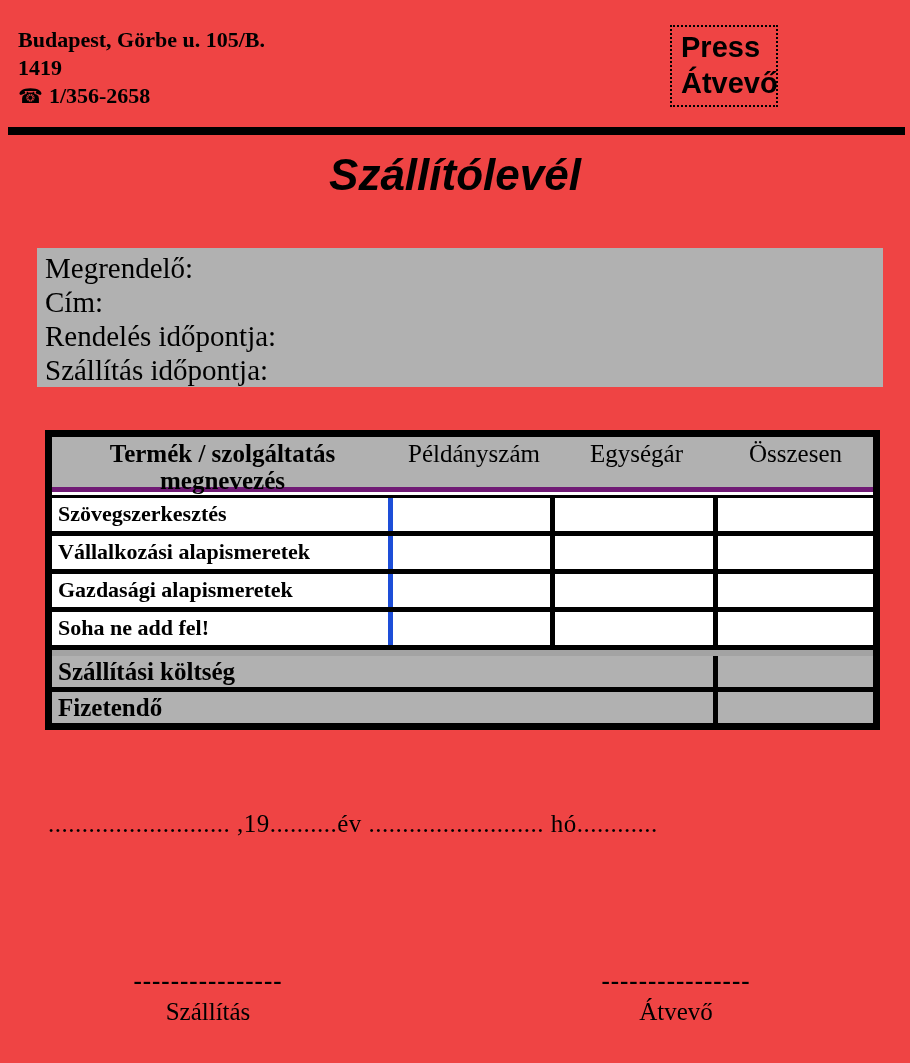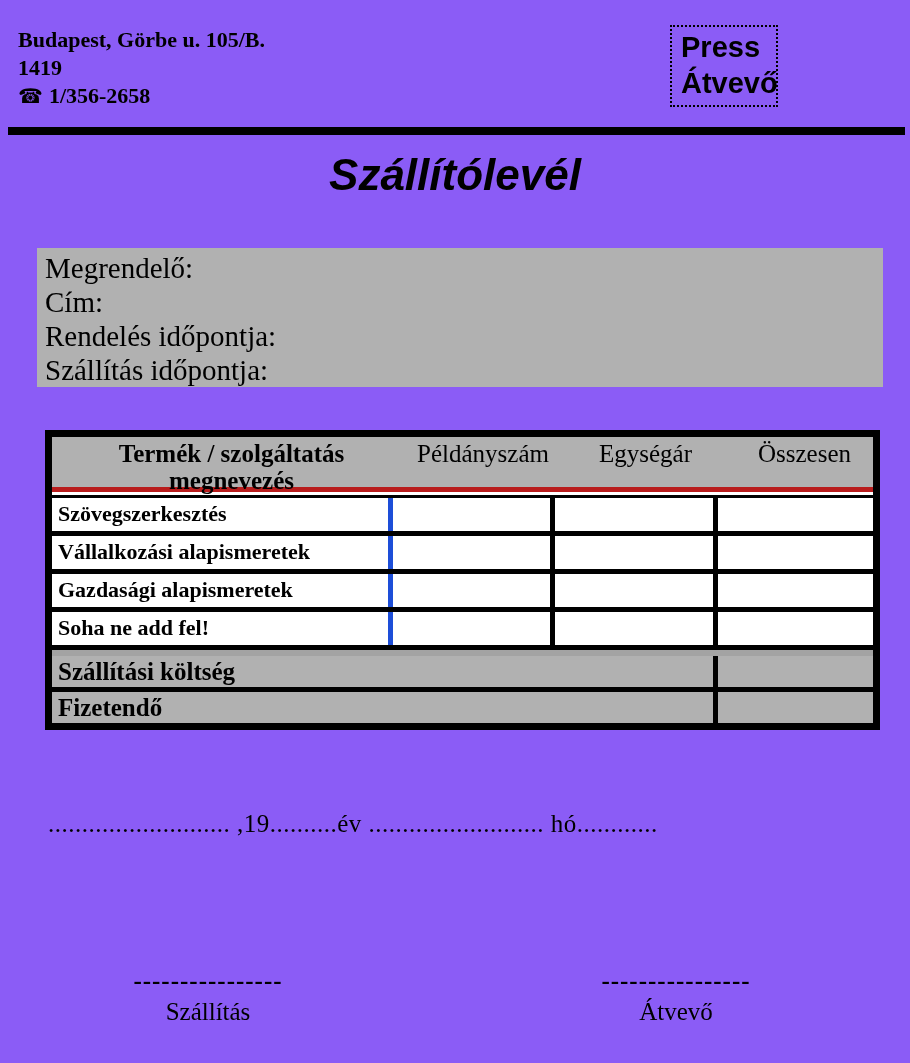--- a/index.html
+++ b/index.html
@@ -1,17 +1,17 @@
 <!DOCTYPE html>
 <html><head>
 <meta charset="utf-8">
 <style>
   html, body { margin: 0; padding: 0; background: #fff; }
   .page {
-    position: relative; width: 910px; height: 1063px; background: #8b5cf6;
+    position: relative; width: 910px; height: 1063px; background: #ef4444;
     font-family: "Liberation Serif", serif; color: #000; overflow: hidden;
   }
   
   .address { position: absolute; left: 18px; top: 26px; font-weight: bold; font-size: 22px; line-height: 28px; }
   .phone-glyph { font-family: "DejaVu Sans", sans-serif; font-size: 20px; margin-right: 6px; }
   .press-box {
     position: absolute; left: 670px; top: 25px; width: 108px; height: 82px;
     border: 2px dotted #000; box-sizing: border-box; padding: 2px 0 0 9px;
     font-family: "Liberation Sans", sans-serif; font-weight: bold; 
     font-size: 29px; line-height: 36px;
@@ -28,21 +28,21 @@
     font-size: 29px;
   }
   .info-line { line-height: 34px; height: 34px; }
   
   .t {
     position: absolute; left: 45px; top: 430px; width: 835px;
     border: 7px solid #000; box-sizing: border-box; background: #fff;
   }
   .t-header {
     display: grid; grid-template-columns: 341px 162px 163px 155px;
-    background: #b1b1b1; border-bottom: 5px solid #b91c1c; padding-left: 9px;
+    background: #b1b1b1; border-bottom: 5px solid #701a75;
   }
   .hc { height: 50px; box-sizing: border-box; text-align: center; font-size: 25px; padding-top: 3px; }
   .hc1 { font-weight: bold; line-height: 27px; }
   .t-body { border-top: 3px solid #000; margin-top: 3px; }
   .t-row { display: grid; grid-template-columns: 341px 162px 163px 155px; border-bottom: 5px solid #000; }
   .c { height: 33px; box-sizing: border-box; background: #fff; }
   .c-name { font-weight: bold; font-size: 22px; line-height: 32px; padding-left: 6px; border-right: 5px solid #1d4ed8; white-space: nowrap; }
   .c-val { border-right: 5px solid #000; }
   .c-last { border-right: none; }
   .t-footer { border-top: 6px solid #a3a3a3; }

